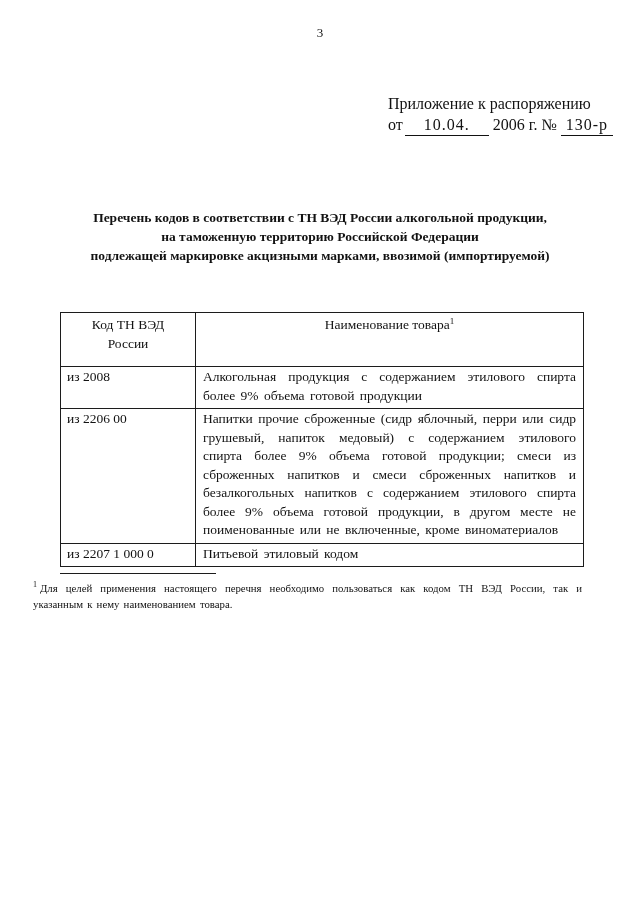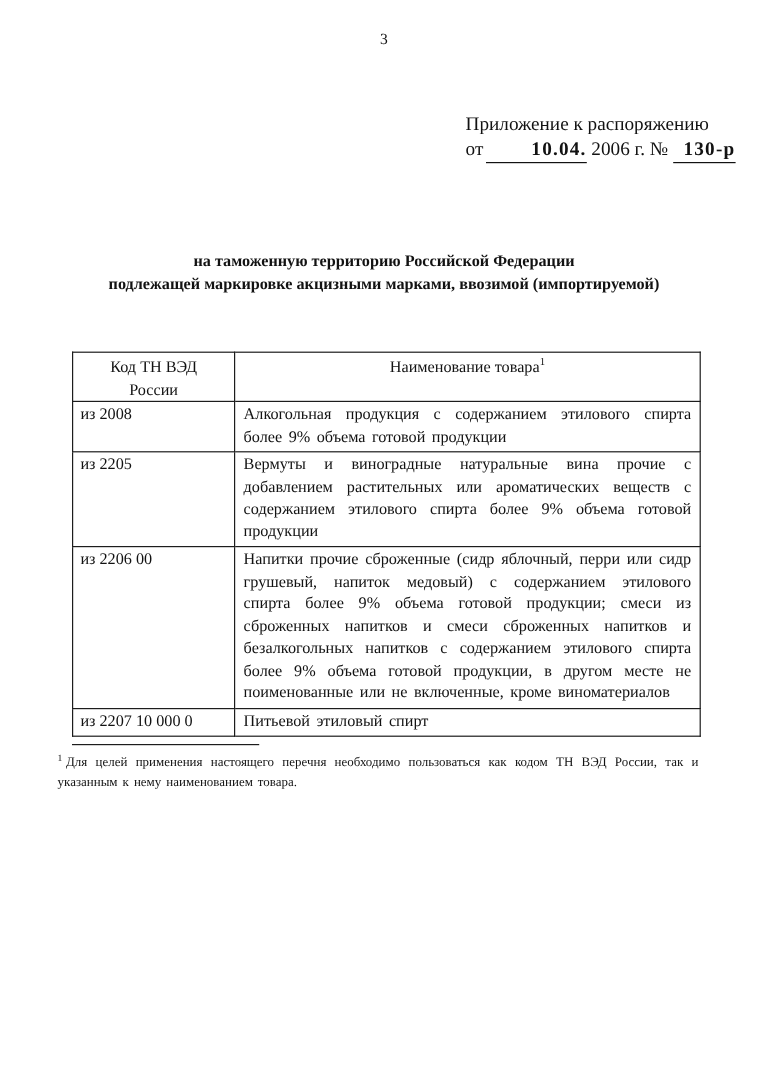--- a/index.html
+++ b/index.html
@@ -22,23 +22,22 @@
     margin-top: 52px;
     margin-left: 388px;
     width: 225px;
     font-size: 16px;
     line-height: 21px;
   }
   .date-line { white-space: nowrap; }
   .fill-blank {
     display: inline-block;
     border-bottom: 1.2px solid #121212;
-    text-align: right;
+    text-align: center;
     letter-spacing: 1px;
-    font-weight: bold;
   }
   .fill-date { width: 84px; margin-left: 2px; }
   .fill-num  { width: 52px; margin-left: 4px; }
 
   .doc-title {
     margin-top: 72px;
     text-align: center;
     font-size: 13.5px;
     font-weight: bold;
     line-height: 19px;
@@ -52,21 +51,21 @@
     border-collapse: collapse;
     font-size: 13.5px;
   }
   table.codes-table th, table.codes-table td {
     border: 1.6px solid #1c1c1c;
     vertical-align: top;
   }
   table.codes-table th {
     font-weight: normal;
     text-align: center;
-    padding: 2px 4px 0 4px;
+    padding: 2px 4px 13px 4px;
     line-height: 19px;
     white-space: pre-line;
   }
   col.c-code { width: 135px; }
   td.code-cell {
     padding: 1px 4px 3px 6px;
     line-height: 18px;
     white-space: pre-line;
     margin-top: 28px;
   }
@@ -80,21 +79,21 @@
   }
   td.name-cell.single { text-align: left; }
   sup.hdr-sup { font-size: 9px; line-height: 0; }
 
   .footnote-rule {
     margin: 6px 0 3px 60px;
     width: 156px;
     border-top: 1.8px solid #1c1c1c;
   }
   .footnote-text {
-    margin: 2px 58px 0 48px;
+    margin: 2px 58px 0 33px;
     font-size: 10.8px;
     line-height: 16px;
     text-align: justify;
     text-align-last: left;
     word-spacing: 1.5px;
   }
   .footnote-text sup { font-size: 8px; margin-right: 3px; }
 </style>
 </head>
 <body>
@@ -102,20 +101,21 @@
 <div class="page">
 
   <div class="page-number">3</div>
 
   <div class="appendix-block">
     <div>Приложение к распоряжению</div>
     <div class="date-line"><span>от</span><span class="fill-blank fill-date">10.04.</span> <span>2006 г. №</span><span class="fill-blank fill-num">130-р</span></div>
   </div>
 
   <div class="doc-title">
+    <div>Перечень кодов в соответствии с ТН ВЭД России алкогольной продукции,</div>
     <div>на таможенную территорию Российской Федерации</div>
     <div>подлежащей маркировке акцизными марками,  ввозимой (импортируемой)</div>
   </div>
 
   <table class="codes-table">
     <colgroup>
         <col class="c-code">
         <col class="c-name">
       </colgroup>
     <thead>
@@ -124,30 +124,26 @@
 России</th>
         <th><span>Наименование товара</span><sup class="hdr-sup">1</sup></th>
       </tr>
     </thead>
     <tbody>
       <tr>
         <td class="code-cell">из 2008</td>
         <td class="name-cell">Алкогольная продукция с содержанием этилового спирта более 9% объема готовой продукции</td>
       </tr>
       <tr>
-        <td class="code-cell">из 2205</td>
-        <td class="name-cell">Вермуты и виноградные натуральные вина прочие с добавлением растительных или ароматических веществ с содержанием этилового спирта более 9% объема готовой продукции</td>
-      </tr>
-      <tr>
         <td class="code-cell">из 2206 00</td>
         <td class="name-cell">Напитки прочие сброженные (сидр яблочный, перри или сидр грушевый, напиток медовый) с содержанием этилового спирта более 9% объема готовой продукции; смеси из сброженных напитков и смеси сброженных напитков и безалкогольных напитков с содержанием этилового спирта более 9% объема готовой продукции, в другом месте не поименованные или не включенные, кроме виноматериалов</td>
       </tr>
       <tr>
-        <td class="code-cell">из 2207 10 000 0</td>
-        <td class="name-cell single">Питьевой этиловый спирт</td>
+        <td class="code-cell">из 2207 1 000 0</td>
+        <td class="name-cell single">Питьевой этиловый кодом</td>
       </tr>
     </tbody>
   </table>
 
   <div class="footnote-rule"></div>
   <p class="footnote-text"><sup>1</sup><span>Для целей применения настоящего перечня необходимо пользоваться как кодом ТН ВЭД России, так и указанным к нему наименованием товара.</span></p>
 
 </div>
 
 </body></html>

